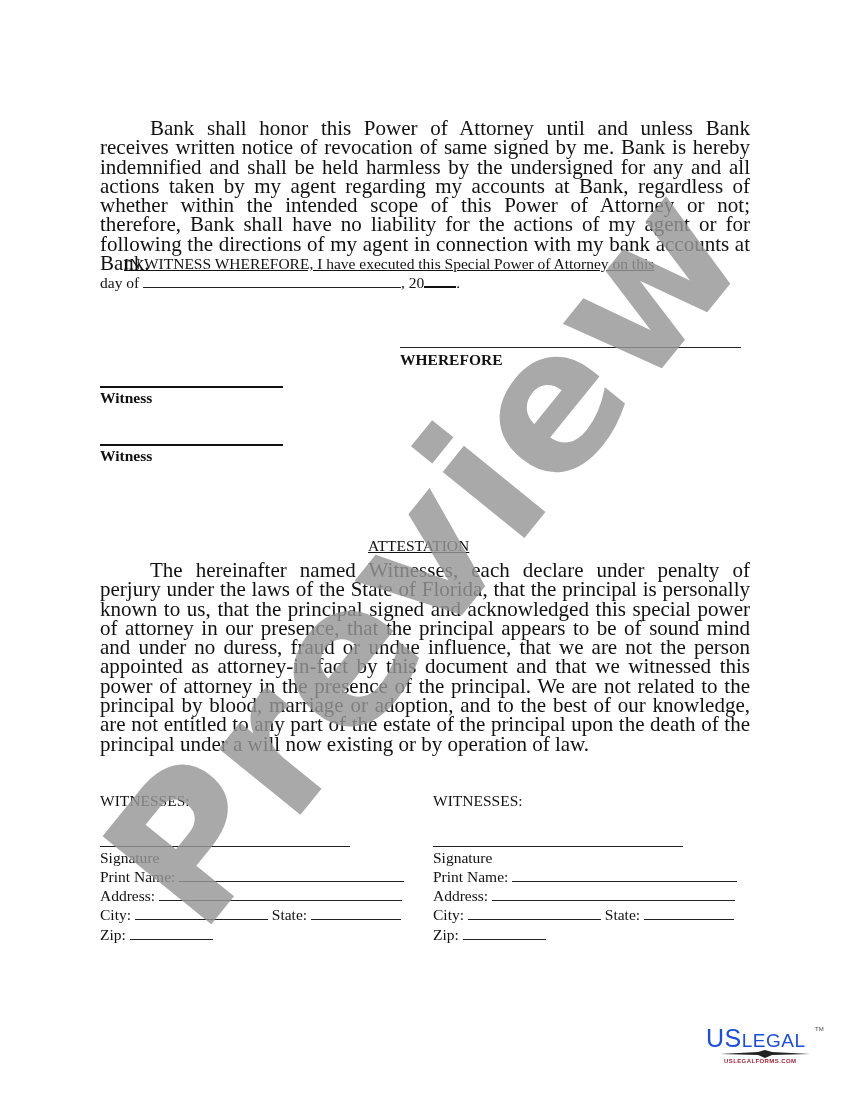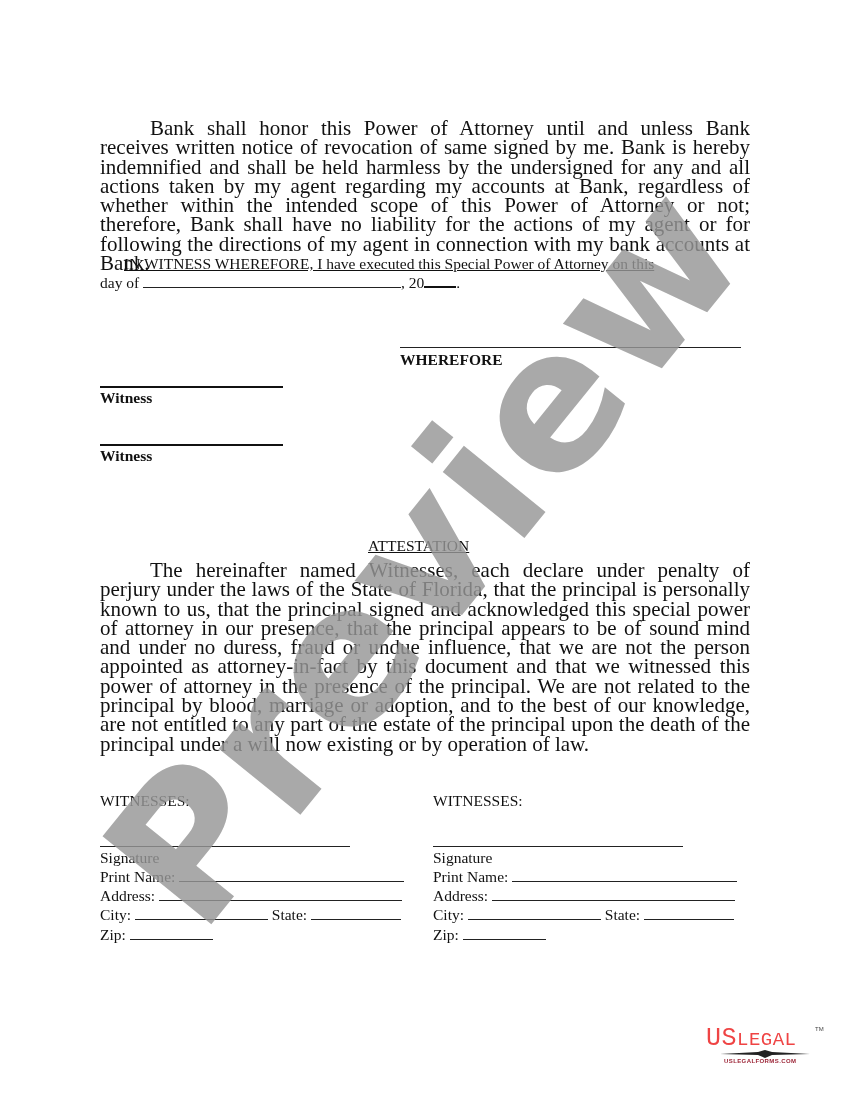--- a/index.html
+++ b/index.html
@@ -15,22 +15,22 @@
     .u { text-decoration: underline; }
     .rule { position: absolute; border-bottom: 1px solid #222; height: 0; }
     .rule.thick { border-bottom: 2px solid #111; }
     .blank { display: inline-block; border-bottom: 1px solid #222; height: 13px; vertical-align: baseline; }
     .blank.thick { border-bottom: 2px solid #111; }
     .watermark { position: absolute; left: 425px; top: 555px; width: 0; height: 0; pointer-events: none; }
     .watermark span { position: absolute; transform: translate(-50%, -50%) rotate(-51deg);
                       font-family: "DejaVu Sans", "Liberation Sans", sans-serif; font-weight: bold;
                       font-size: 192px; color: rgba(150,150,150,0.82); letter-spacing: 2px; white-space: nowrap; }
     .logo { position: absolute; left: 706px; top: 1024px; width: 118px; height: 44px; }
-    .logo .brand { position: absolute; left: 0; top: 0; font-family: Liberation Mono, monospace;
-                   font-size: 25px; color: #ef4444; letter-spacing: 0.5px; }
+    .logo .brand { position: absolute; left: 0; top: 0; font-family: Liberation Sans, sans-serif;
+                   font-size: 25px; color: #1d4ed8; letter-spacing: 0.5px; }
     .logo .brand small { font-size: 19px; }
     .logo .tm { position: absolute; left: 109px; top: 2px; font-size: 6px; color: #444; font-family: "Liberation Sans", sans-serif; }
     .logo .url { position: absolute; left: 18px; top: 34px; font-size: 6px; color: #9b2335;
                  font-family: "Liberation Sans", sans-serif; font-weight: bold; letter-spacing: 0.4px; }
   </style>
 </head>
 <body>
 
 <div class="page">
 

